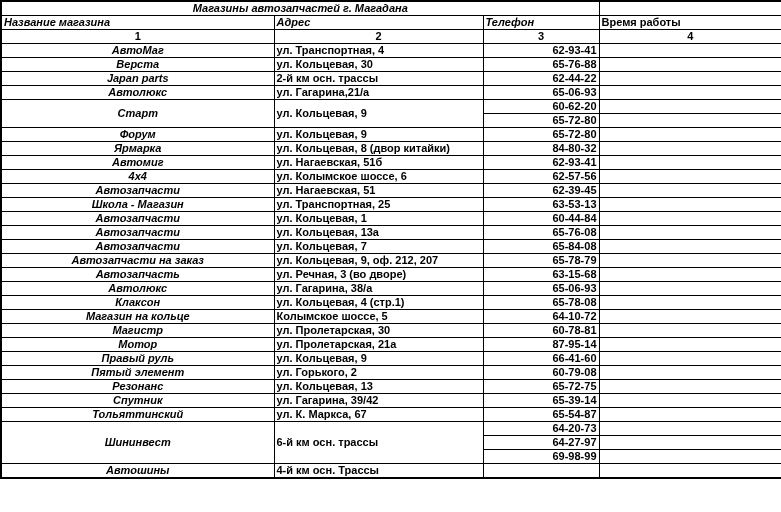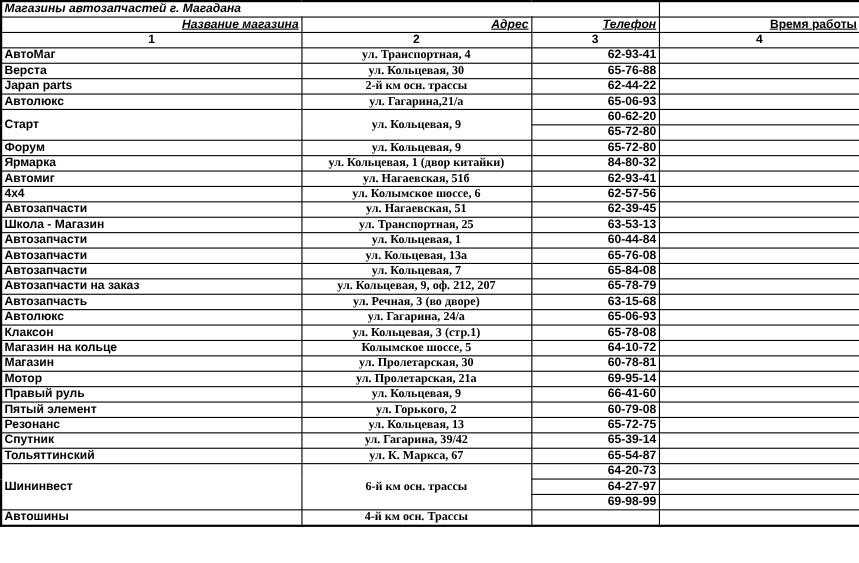--- a/index.html
+++ b/index.html
@@ -25,52 +25,52 @@
     height: 13px;
     line-height: 13px;
     font-size: 11px;
     font-weight: bold;
     vertical-align: middle;
   }
   
   td.title-cell {
     font-size: 13px;
     font-style: italic;
+    text-align: center;
     border-bottom: 2px solid #000000;
     height: 14px;
     line-height: 14px;
   }
   td.title-empty {
     border-bottom: 2px solid #000000;
   }
   
   td.hdr {
     font-size: 12px;
     font-style: italic;
-    text-align: right;
-    text-decoration: underline;
+    text-align: left;
     height: 12px;
     line-height: 12px;
   }
   td.hdr-plain {
     font-weight: normal;
     font-style: normal;
   }
   
   td.colnum {
     font-weight: normal;
     text-align: center;
     border-bottom: 2px solid #000000;
     height: 11px;
     line-height: 11px;
     font-size: 11px;
   }
   
-  td.c-name  { text-align: left; padding-left: 3px; }
-  td.c-addr  { text-align: center; padding-left: 3px; font-family: Liberation Serif, serif; }
+  td.c-name  { text-align: center; padding-left: 3px; font-style: italic; }
+  td.c-addr  { text-align: left; padding-left: 3px; }
   td.c-phone { text-align: right; padding-right: 5px; }
   td.c-hours { }
 </style>
 </head>
 <body>
 
 <table class="sheet">
   <colgroup>
     <col style="width:273px">
     <col style="width:209px">
@@ -131,21 +131,21 @@
         <td class="c-hours"></td>
       </tr>
       <tr>
         <td class="c-name" rowspan="1">Форум</td>
         <td class="c-addr" rowspan="1">ул. Кольцевая, 9</td>
         <td class="c-phone">65-72-80</td>
         <td class="c-hours"></td>
       </tr>
       <tr>
         <td class="c-name" rowspan="1">Ярмарка</td>
-        <td class="c-addr" rowspan="1">ул. Кольцевая, 1 (двор китайки)</td>
+        <td class="c-addr" rowspan="1">ул. Кольцевая, 8 (двор китайки)</td>
         <td class="c-phone">84-80-32</td>
         <td class="c-hours"></td>
       </tr>
       <tr>
         <td class="c-name" rowspan="1">Автомиг</td>
         <td class="c-addr" rowspan="1">ул. Нагаевская, 51б</td>
         <td class="c-phone">62-93-41</td>
         <td class="c-hours"></td>
       </tr>
       <tr>
@@ -191,46 +191,46 @@
         <td class="c-hours"></td>
       </tr>
       <tr>
         <td class="c-name" rowspan="1">Автозапчасть</td>
         <td class="c-addr" rowspan="1">ул. Речная, 3 (во дворе)</td>
         <td class="c-phone">63-15-68</td>
         <td class="c-hours"></td>
       </tr>
       <tr>
         <td class="c-name" rowspan="1">Автолюкс</td>
-        <td class="c-addr" rowspan="1">ул. Гагарина, 24/а</td>
+        <td class="c-addr" rowspan="1">ул. Гагарина, 38/а</td>
         <td class="c-phone">65-06-93</td>
         <td class="c-hours"></td>
       </tr>
       <tr>
         <td class="c-name" rowspan="1">Клаксон</td>
-        <td class="c-addr" rowspan="1">ул. Кольцевая, 3 (стр.1)</td>
+        <td class="c-addr" rowspan="1">ул. Кольцевая, 4 (стр.1)</td>
         <td class="c-phone">65-78-08</td>
         <td class="c-hours"></td>
       </tr>
       <tr>
         <td class="c-name" rowspan="1">Магазин на кольце</td>
         <td class="c-addr" rowspan="1">Колымское шоссе, 5</td>
         <td class="c-phone">64-10-72</td>
         <td class="c-hours"></td>
       </tr>
       <tr>
-        <td class="c-name" rowspan="1">Магазин</td>
+        <td class="c-name" rowspan="1">Магистр</td>
         <td class="c-addr" rowspan="1">ул. Пролетарская, 30</td>
         <td class="c-phone">60-78-81</td>
         <td class="c-hours"></td>
       </tr>
       <tr>
         <td class="c-name" rowspan="1">Мотор</td>
         <td class="c-addr" rowspan="1">ул. Пролетарская, 21а</td>
-        <td class="c-phone">69-95-14</td>
+        <td class="c-phone">87-95-14</td>
         <td class="c-hours"></td>
       </tr>
       <tr>
         <td class="c-name" rowspan="1">Правый руль</td>
         <td class="c-addr" rowspan="1">ул. Кольцевая, 9</td>
         <td class="c-phone">66-41-60</td>
         <td class="c-hours"></td>
       </tr>
       <tr>
         <td class="c-name" rowspan="1">Пятый элемент</td>

